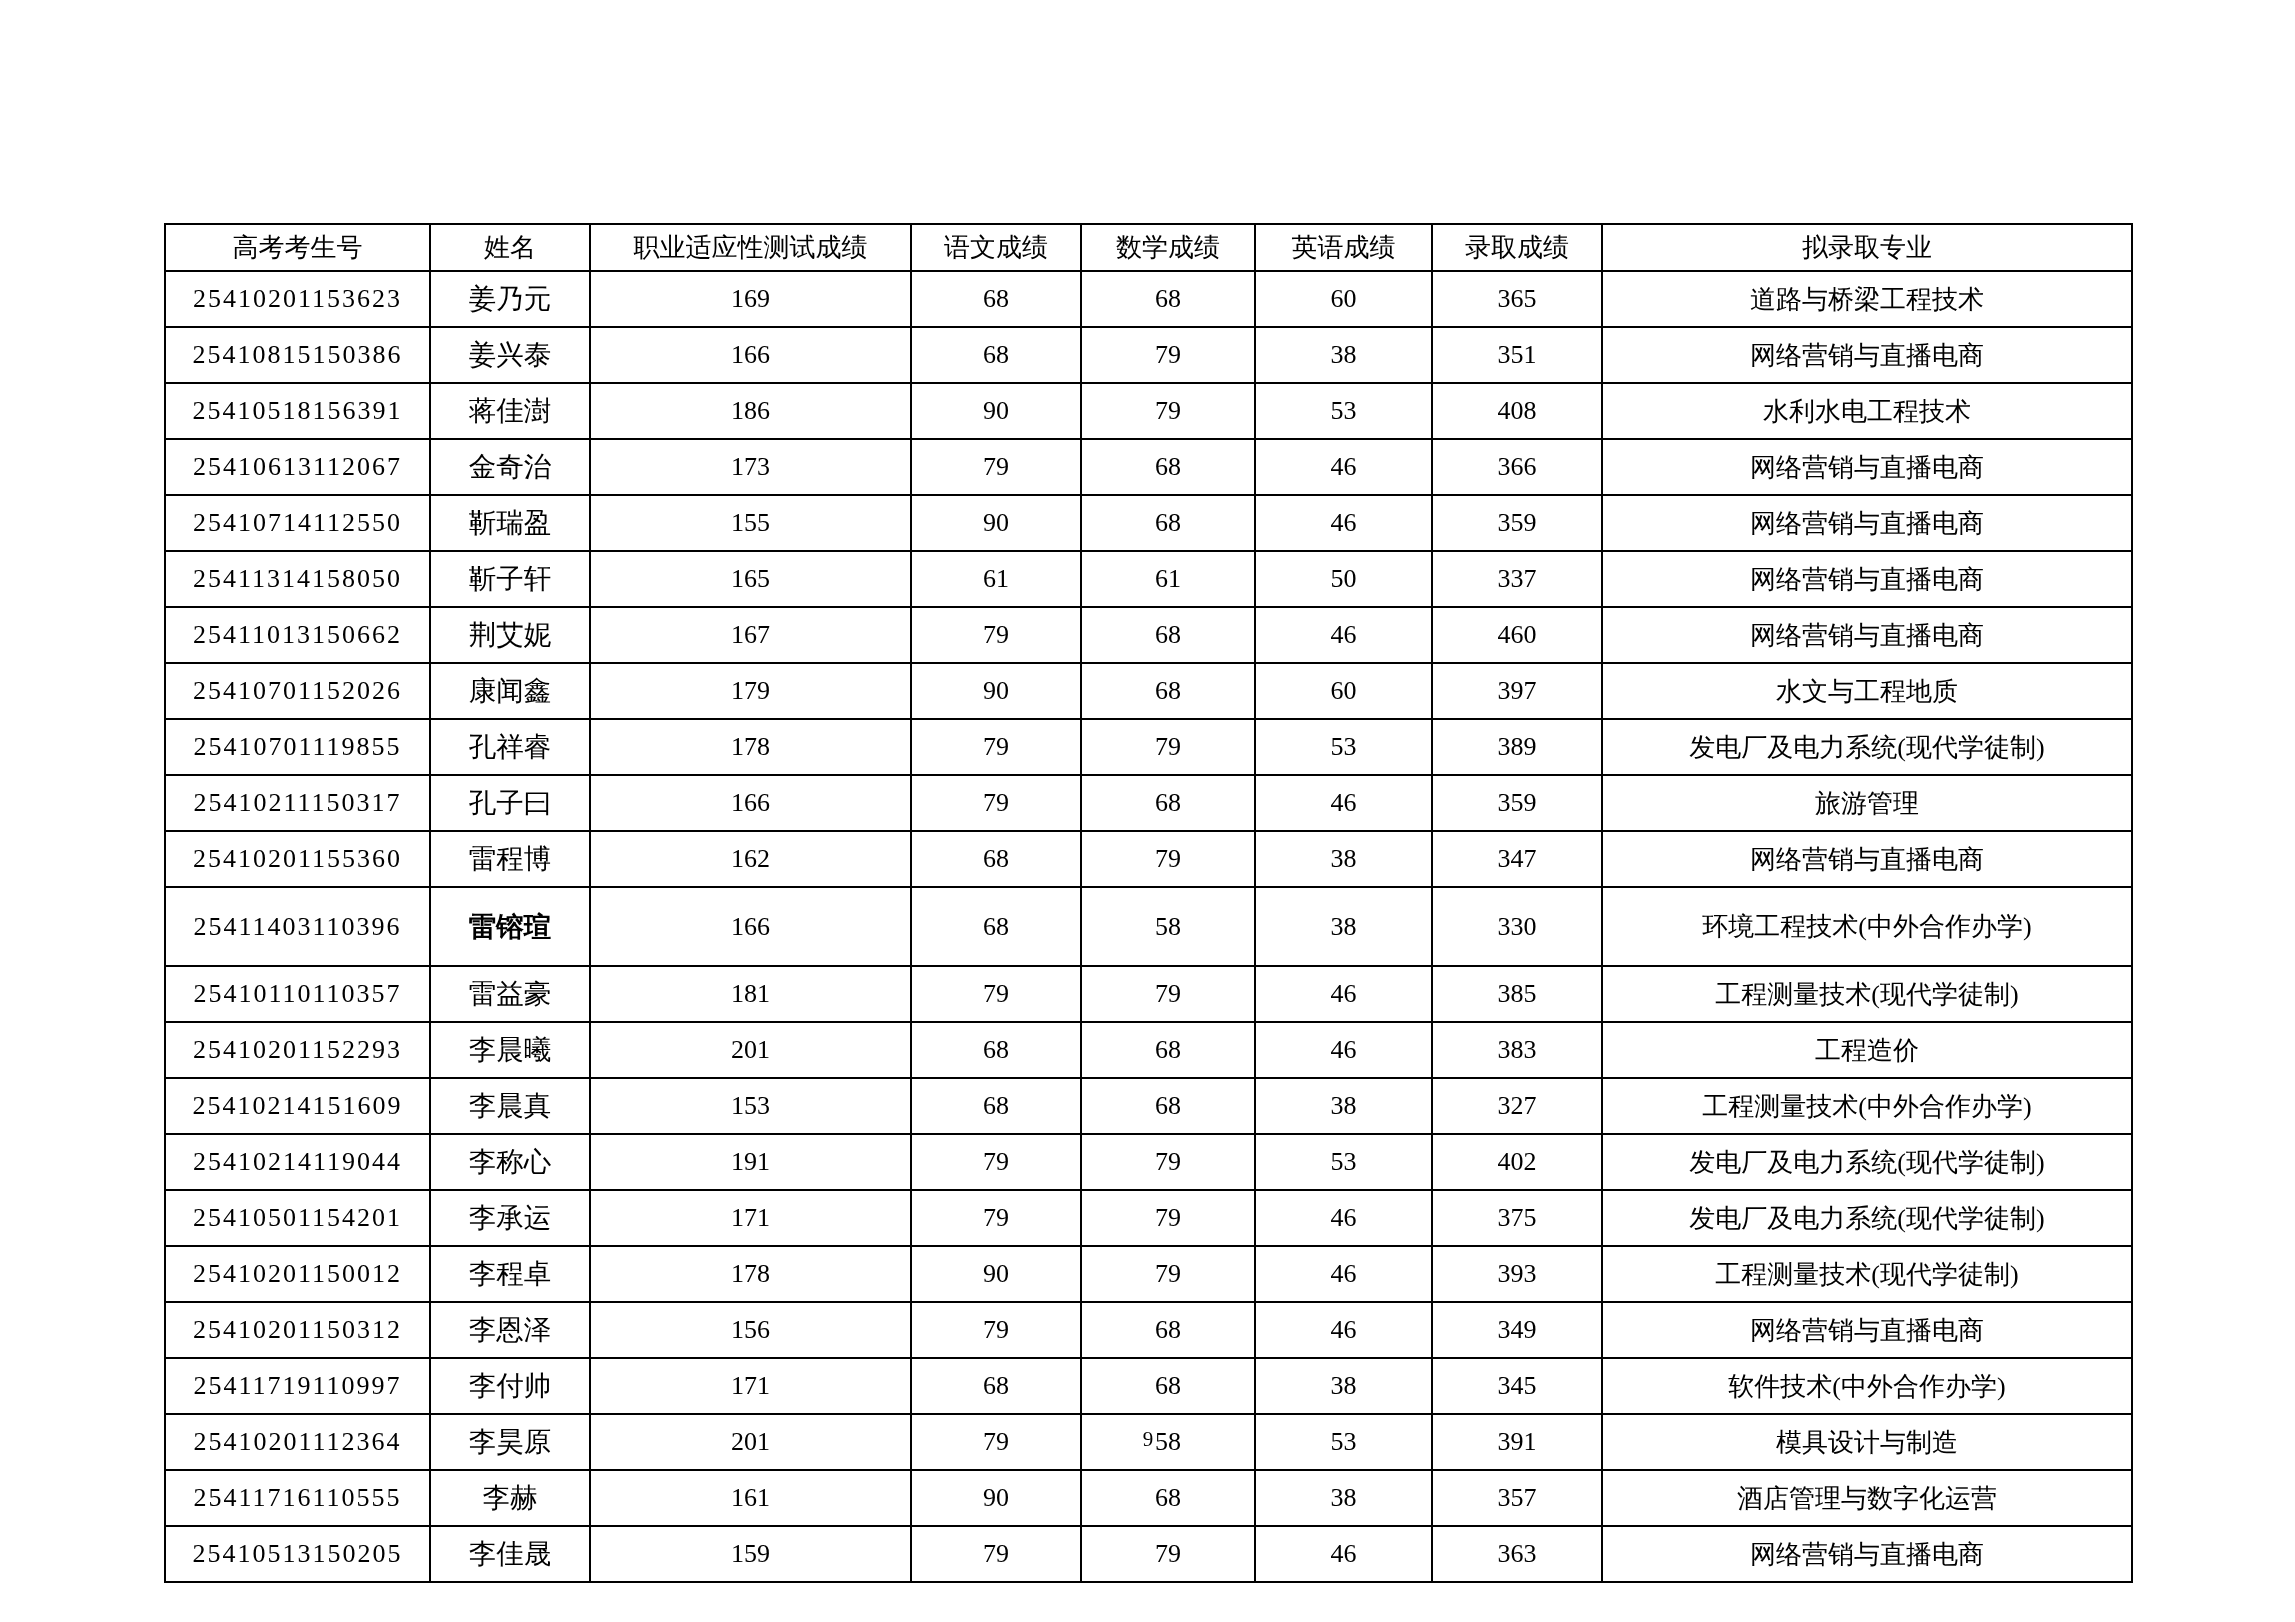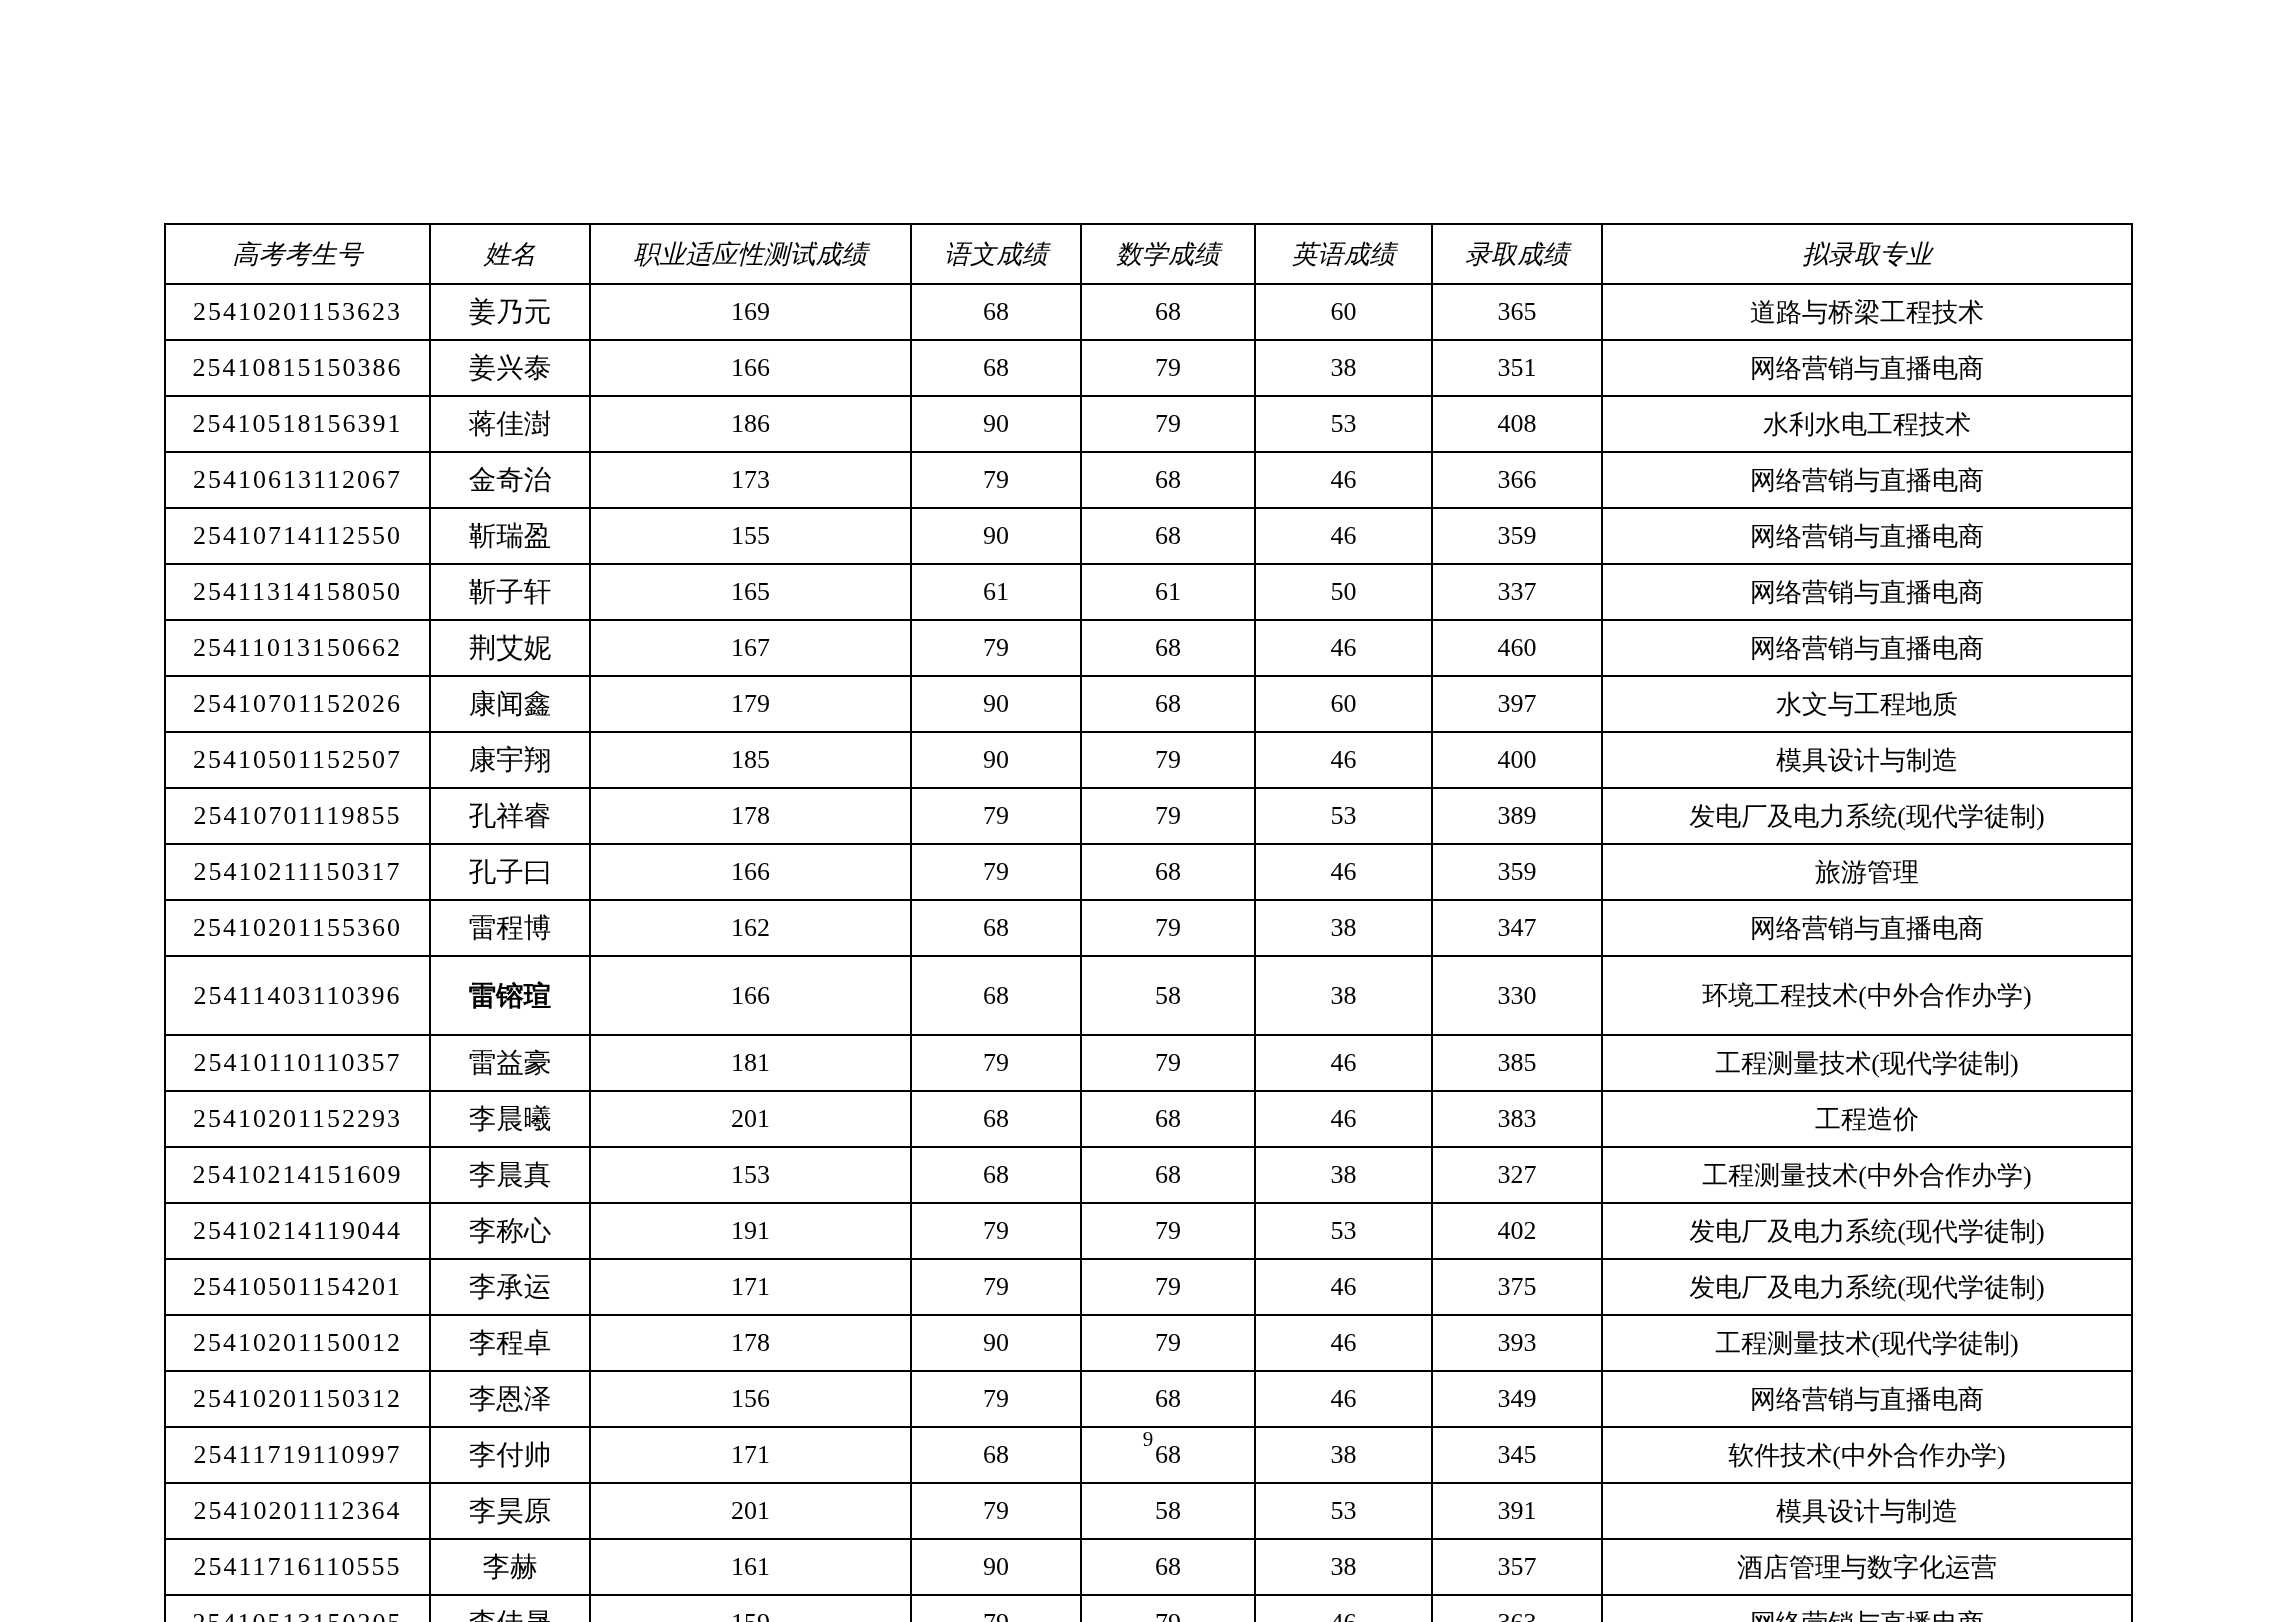--- a/index.html
+++ b/index.html
@@ -34,21 +34,21 @@
     border-left: 2px solid #000;
     border-right: 2px solid #000;
     border-top: 2.6px solid #000;
     border-bottom: 2.6px solid #000;
     text-align: center;
     vertical-align: middle;
     padding: 0 2.6px;
     overflow: hidden;
     white-space: nowrap;
   }
-  table.results thead tr { height: 60px; font-style: italic; }
+  table.results thead tr { height: 47px; }
   table.results tbody tr { height: 56px; }
   table.results tbody tr.tall { height: 79px; padding-left: 28px; }
   th {
     font-size: 26px;
     font-weight: normal;
   }
   td { font-size: 26px; }
   td.cell-id {
     letter-spacing: 2px;
     font-size: 26px;
@@ -168,30 +168,20 @@
     <td class="cell-id">25410701152026</td>
     <td class="cell-name">康闻鑫</td>
     <td class="cell-test">179</td>
     <td class="cell-chinese">90</td>
     <td class="cell-math">68</td>
     <td class="cell-english">60</td>
     <td class="cell-admission">397</td>
     <td class="cell-major">水文与工程地质</td>
   </tr>
         <tr>
-    <td class="cell-id">25410501152507</td>
-    <td class="cell-name">康宇翔</td>
-    <td class="cell-test">185</td>
-    <td class="cell-chinese">90</td>
-    <td class="cell-math">79</td>
-    <td class="cell-english">46</td>
-    <td class="cell-admission">400</td>
-    <td class="cell-major">模具设计与制造</td>
-  </tr>
-        <tr>
     <td class="cell-id">25410701119855</td>
     <td class="cell-name">孔祥睿</td>
     <td class="cell-test">178</td>
     <td class="cell-chinese">79</td>
     <td class="cell-math">79</td>
     <td class="cell-english">53</td>
     <td class="cell-admission">389</td>
     <td class="cell-major">发电厂及电力系统(现代学徒制)</td>
   </tr>
         <tr>

